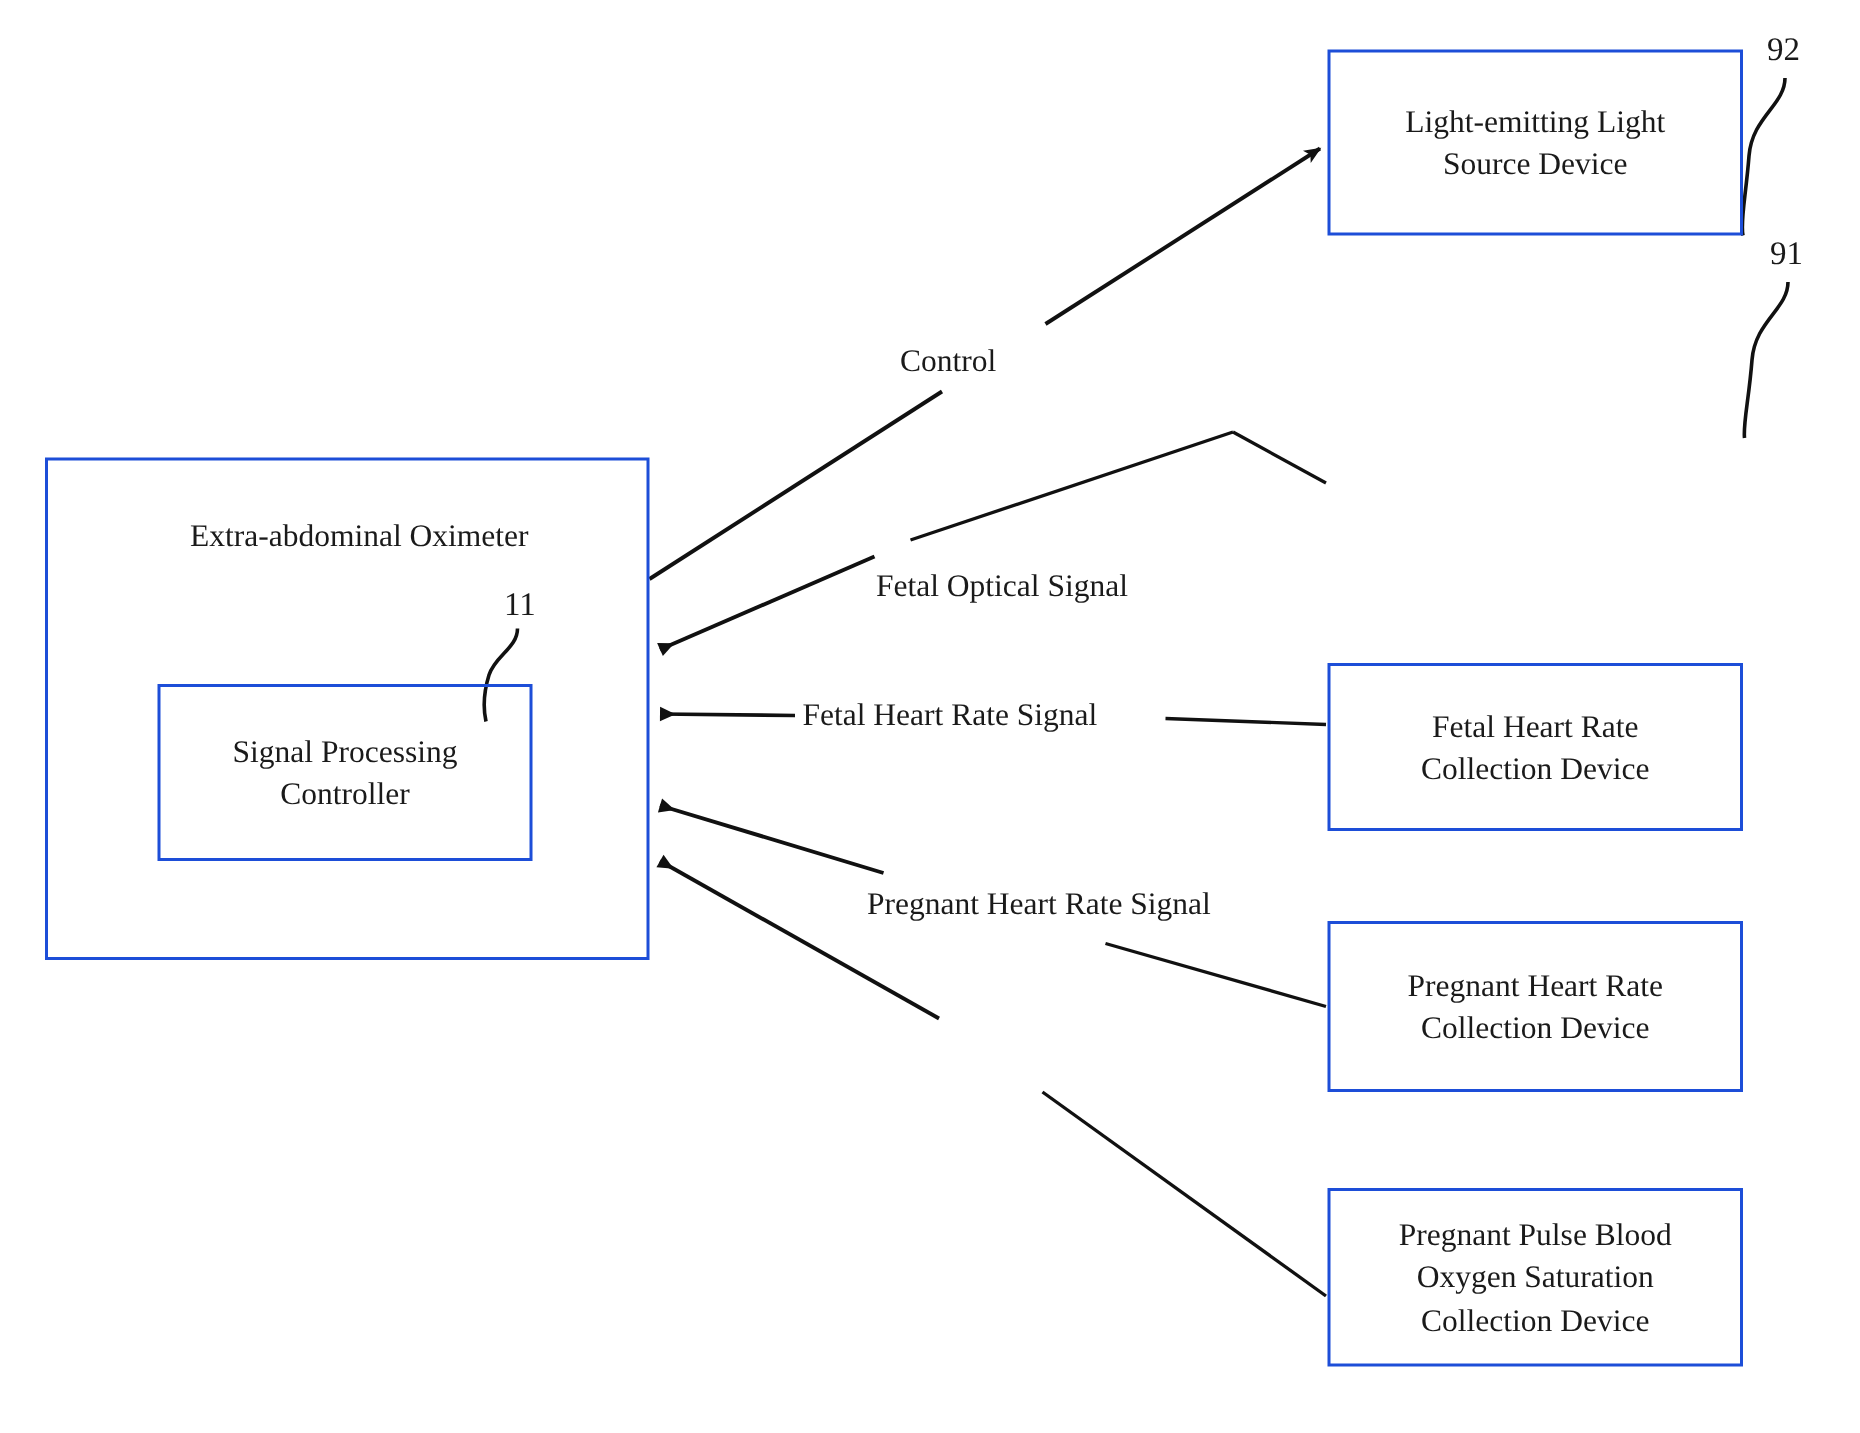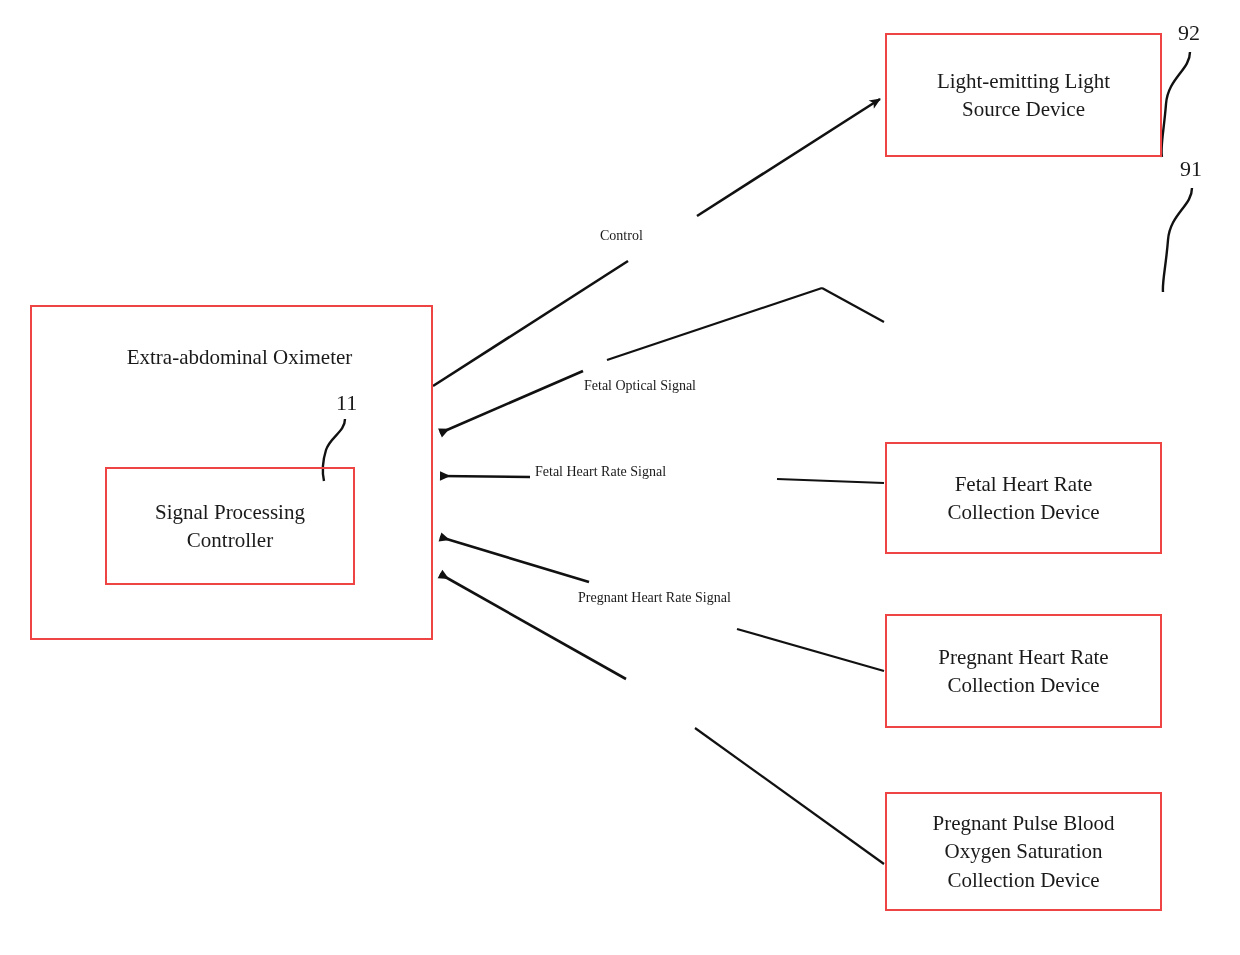--- a/index.html
+++ b/index.html
@@ -23,21 +23,21 @@
     position: absolute;
     top: 0;
     left: 0;
     width: 1240px;
     height: 955px;
     pointer-events: none;
   }
   .box {
     position: absolute;
     box-sizing: border-box;
-    border: 2px solid #ef4444;
+    border: 2px solid #1d4ed8;
     background: transparent;
     display: flex;
     align-items: center;
     justify-content: center;
     text-align: center;
     line-height: 1.34;
     font-size: 21px;
     color: #1a1a1a;
   }
   .box .boxtext {
@@ -56,21 +56,21 @@
     position: absolute;
     left: 16px;
     right: 0;
     top: 36px;
     text-align: center;
     font-size: 21px;
     color: #1a1a1a;
   }
   #controller-box {
     left: 105px;
-    top: 467px;
+    top: 456px;
     width: 250px;
     height: 118px;
     font-size: 21px;
   }
   #light-source-box {
     left: 885px;
     top: 33px;
     width: 277px;
     height: 124px;
   }
@@ -94,21 +94,21 @@
     height: 114px;
   }
   #pregnant-spo2-box {
     left: 885px;
     top: 792px;
     width: 277px;
     height: 119px;
   }
   .edge-label {
     position: absolute;
-    font-size: 14px;
+    font-size: 21px;
     color: #1a1a1a;
     white-space: nowrap;
   }
   #label-control        { left: 600px; top: 228px; }
   #label-fetal-optical  { left: 584px; top: 338px; margin-top: 40px; }
   #label-fetal-hr       { left: 535px; top: 464px; }
   #label-pregnant-hr    { left: 578px; top: 590px; }
   #label-pregnant-spo2  { left: 288px; top: 698px; }
   .ref-num {
     position: absolute;

